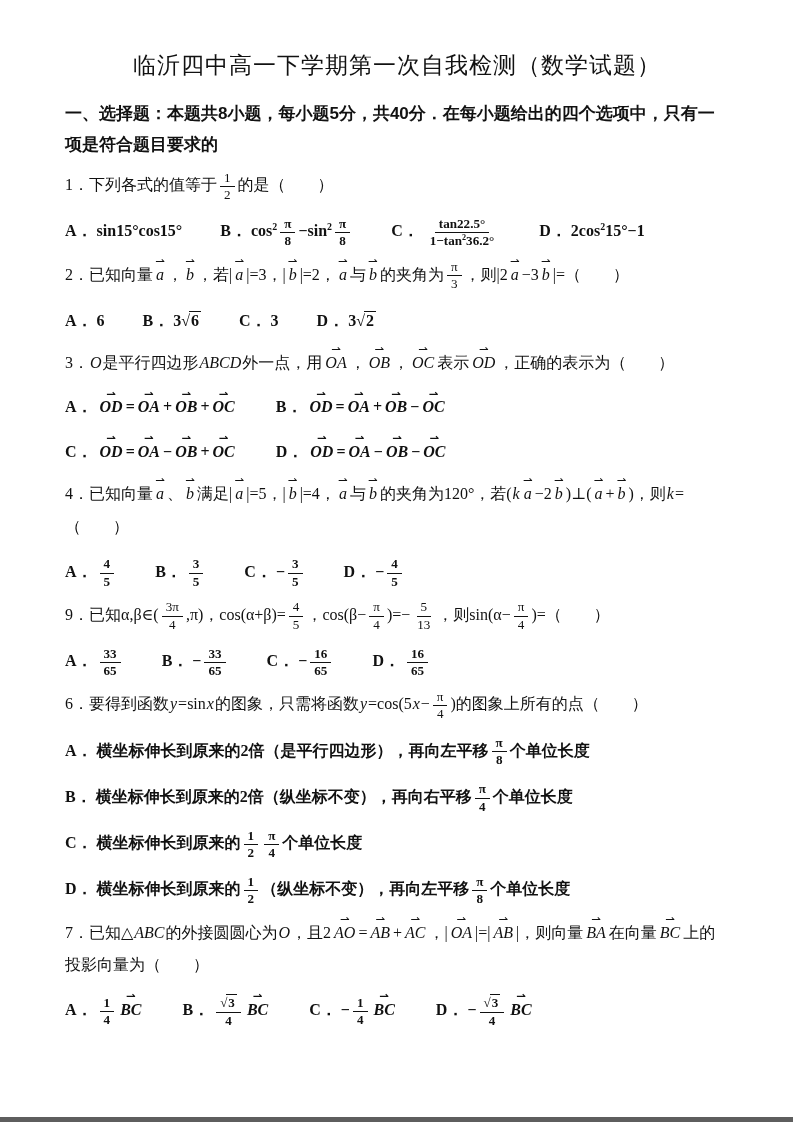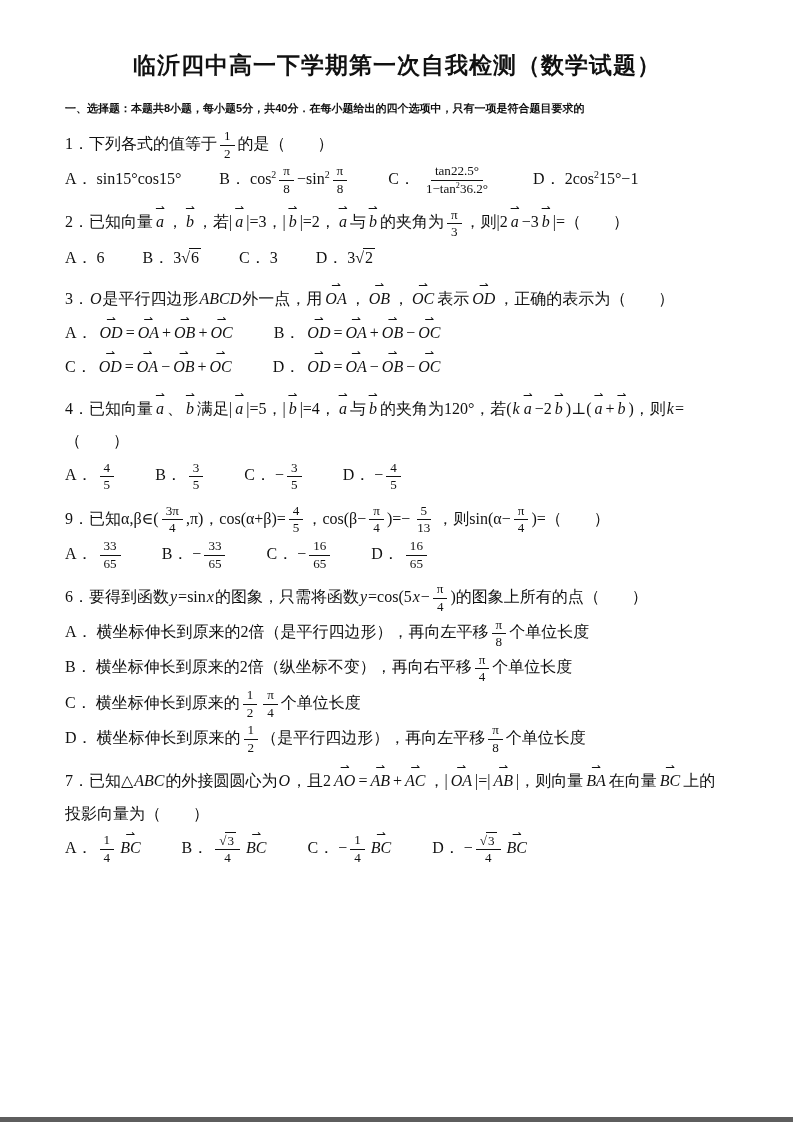--- a/index.html
+++ b/index.html
@@ -5,30 +5,30 @@
   html,body{margin:0;padding:0;}
   body{
     width:793px;height:1122px;position:relative;overflow:hidden;
     background:#ffffff;color:#111111;
     font-family:"Liberation Serif","DejaVu Serif",serif;
     font-size:16px;
   }
   .page{padding:50px 64px 0 65px;}
   .title{
     font-family:"Liberation Sans","DejaVu Sans",sans-serif;
-    font-size:23px;font-weight:bold;text-align:center;
+    font-size:23px;font-weight:normal;text-align:center;
     margin:0 0 18px 0;letter-spacing:1px;
   }
   .section-header{
     font-family:"Liberation Sans","DejaVu Sans",sans-serif;
-    font-weight:bold;font-size:11px;line-height:1.8;margin:0 0 4px 0;
+    font-weight:bold;font-size:17px;line-height:1.8;margin:0 0 4px 0;
   }
   .question{margin-top:9px;}
   .stem{line-height:2.05;}
-  .option-row{line-height:2.05;margin-top:1px;}
+  .option-row{line-height:2.05;margin-top:12px;font-weight:bold;}
   .option{display:inline-block;margin-right:38px;white-space:nowrap;}
   .option:last-child{margin-right:0;}
   .opt-label{margin-right:4px;}
   .mtext{white-space:pre-wrap;}
   .mi{font-style:italic;padding:0 1px;}
   sup.msup{font-size:0.62em;line-height:0;}
   .frac{
     display:inline-flex;flex-direction:column;align-items:center;
     vertical-align:middle;margin:0 3px;font-size:0.82em;line-height:1.25;
     text-align:center;
@@ -145,21 +145,21 @@
         <div class="option-row"><span class="option"><span class="opt-label">C．</span><span class="mtext">横坐标伸长到原来的</span><span class="frac">
               <span class="fnum"><span class="mtext">1</span></span>
               <span class="fden"><span class="mtext">2</span></span>
             </span><span class="frac">
               <span class="fnum"><span class="mtext">π</span></span>
               <span class="fden"><span class="mtext">4</span></span>
             </span><span class="mtext">个单位长度</span></span></div>
         <div class="option-row"><span class="option"><span class="opt-label">D．</span><span class="mtext">横坐标伸长到原来的</span><span class="frac">
               <span class="fnum"><span class="mtext">1</span></span>
               <span class="fden"><span class="mtext">2</span></span>
-            </span><span class="mtext">（是平行四边形），再向左平移</span><span class="frac">
+            </span><span class="mtext">（纵坐标不变），再向左平移</span><span class="frac">
               <span class="fnum"><span class="mtext">π</span></span>
               <span class="fden"><span class="mtext">8</span></span>
             </span><span class="mtext">个单位长度</span></span></div>
       </div>
       <div class="question question-7">
         <div class="stem"><span class="mtext">7．已知△</span><span class="mi">ABC</span><span class="mtext">的外接圆圆心为</span><span class="mi">O</span><span class="mtext">，且2</span><span class="vec"><span class="mi">AO</span></span><span class="mtext">=</span><span class="vec"><span class="mi">AB</span></span><span class="mtext">+</span><span class="vec"><span class="mi">AC</span></span><span class="mtext">，|</span><span class="vec"><span class="mi">OA</span></span><span class="mtext">|=|</span><span class="vec"><span class="mi">AB</span></span><span class="mtext">|，则向量</span><span class="vec"><span class="mi">BA</span></span><span class="mtext">在向量</span><span class="vec"><span class="mi">BC</span></span><span class="mtext">上的投影向量为（　　）</span></div>
         <div class="option-row"><span class="option"><span class="opt-label">A．</span><span class="frac">
               <span class="fnum"><span class="mtext">1</span></span>
               <span class="fden"><span class="mtext">4</span></span>
             </span><span class="vec"><span class="mi">BC</span></span></span><span class="option"><span class="opt-label">B．</span><span class="frac">

